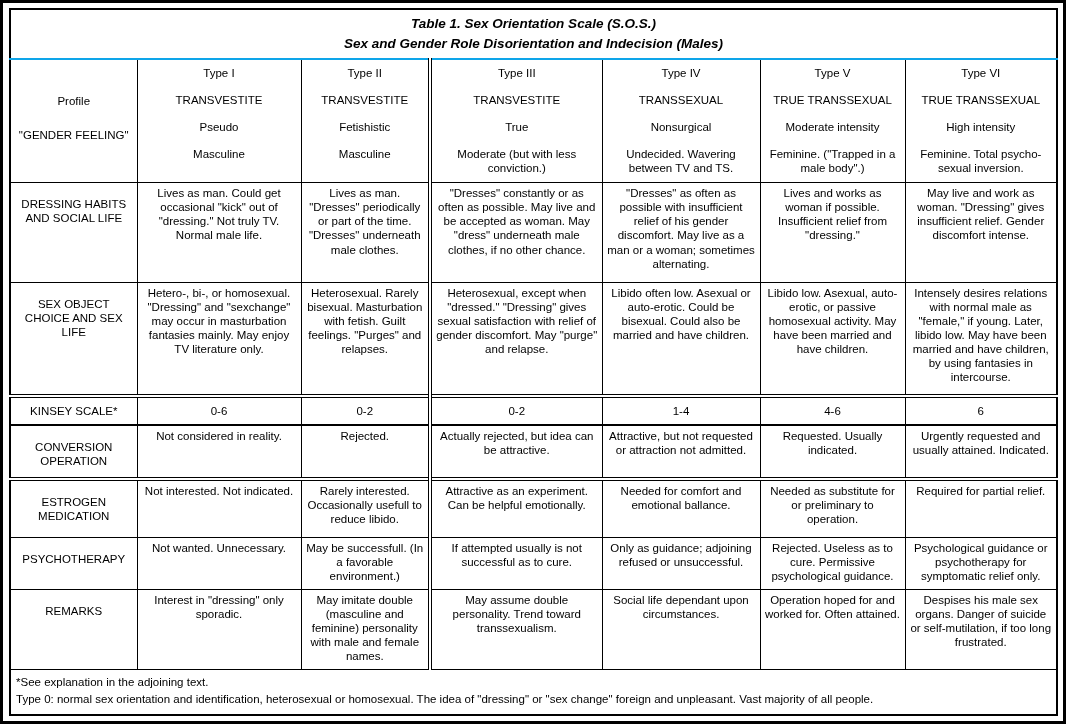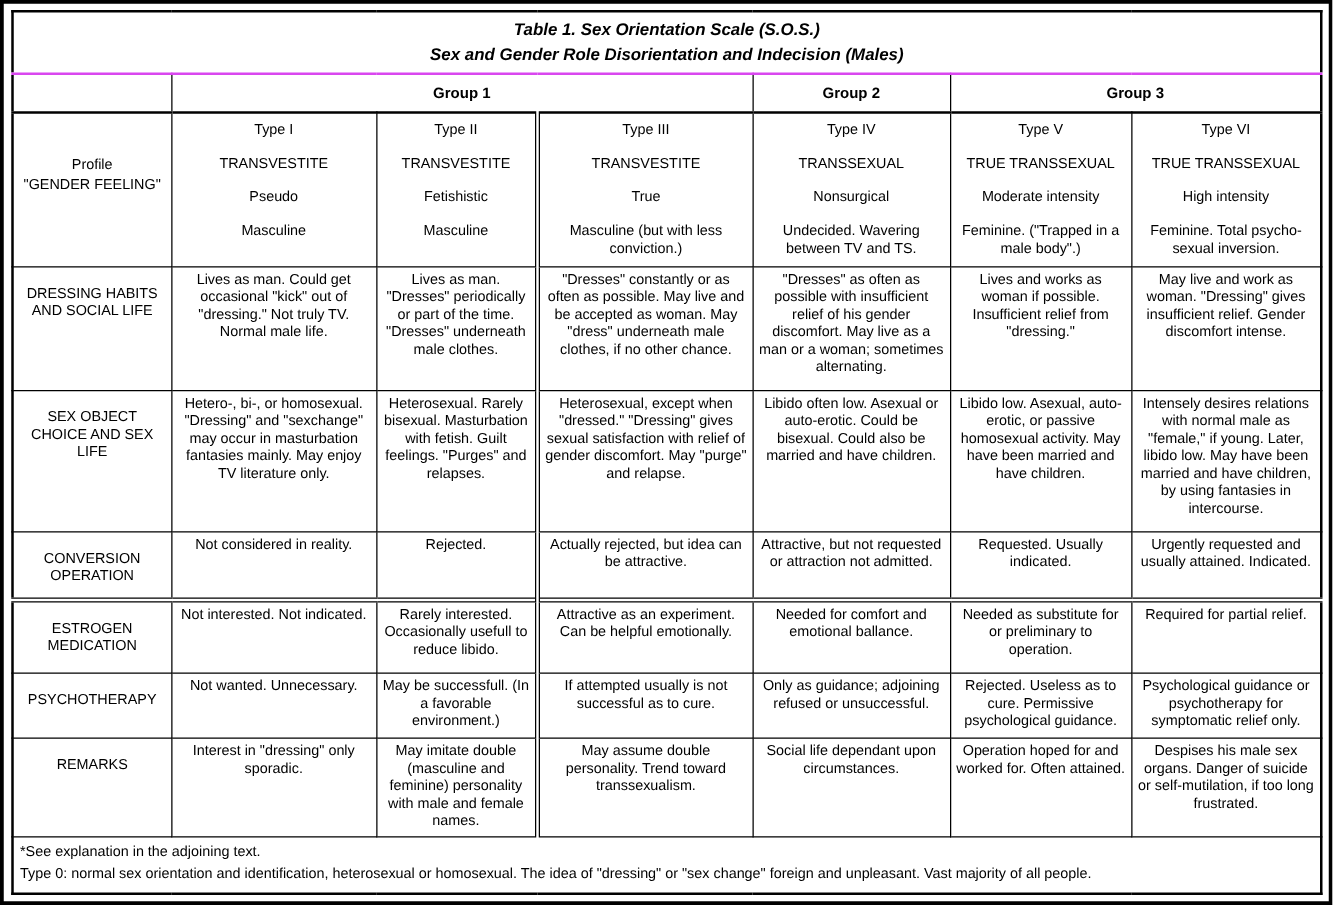--- a/index.html
+++ b/index.html
@@ -12,33 +12,33 @@
   table.sos {
     border-collapse:collapse; table-layout:fixed;
     width:1048px; height:708px; border:2px solid #000;
   }
   td {
     border:1px solid #000; font-size:11.5px; line-height:1.22;
     text-align:center; vertical-align:top; padding:3px 4px;
     word-wrap:break-word; overflow:hidden;
   }
   tr.title-row td {
-    border-bottom:2px solid #d946ef; vertical-align:middle;
+    border-bottom:2px solid #0ea5e9; vertical-align:middle;
     font-weight:bold; font-style:italic; font-size:13.5px; line-height:1.5;
   }
   tr.group-row td {
     border-bottom:2px solid #000; vertical-align:middle;
     font-weight:bold; font-size:12px;
   }
   td.col3 { border-left:4px double #000; }
   tr.kinsey-row td { border-top:4px double #000; border-bottom:2px solid #000; vertical-align:middle; }
   tr.estrogen-row td { border-top:4px double #000;margin-left:48px; }
   tr.footer-row td { text-align:left; vertical-align:top; font-size:11.5px; line-height:1.45; padding:4px 5px; }
   .pstack { display:flex; flex-direction:column; gap:13px; padding-top:3px; }
-  .plabel { display:flex; flex-direction:column; gap:2px; padding-top:31px; }
+  .plabel { display:flex; flex-direction:column; gap:20px; padding-top:31px; }
   .row-label { padding-top:14px; }
 </style>
 </head>
 <body>
 
 <div class="page">
   <table class="sos">
     <colgroup>
       <col style="width:127px">
         <col style="width:164px">
@@ -50,26 +50,20 @@
     </colgroup>
 
     <tbody>
         <tr class="title-row" style="height:46px">
       <td colspan="7">
         <div>Table 1. Sex Orientation Scale (S.O.S.)</div>
         <div>Sex and Gender Role Disorientation and Indecision (Males)</div>
       </td>
     </tr>
 
-    <tr class="group-row" style="height:30px">
-      <td></td>
-      <td colspan="3">Group 1</td>
-      <td>Group 2</td>
-      <td colspan="2">Group 3</td>
-    </tr>
 
     <tr class="profile-row" style="height:114px">
       <td>
         <div class="plabel">
           <div>Profile</div>
           <div>"GENDER FEELING"</div>
         </div>
       </td>
       <td>
             <div class="pstack">
@@ -85,21 +79,21 @@
         <div>TRANSVESTITE</div>
         <div>Fetishistic</div>
         <div>Masculine</div>
       </div>
           </td>
       <td class="col3">
             <div class="pstack">
         <div>Type III</div>
         <div>TRANSVESTITE</div>
         <div>True</div>
-        <div>Masculine (but with less conviction.)</div>
+        <div>Moderate (but with less conviction.)</div>
       </div>
           </td>
       <td>
             <div class="pstack">
         <div>Type IV</div>
         <div>TRANSSEXUAL</div>
         <div>Nonsurgical</div>
         <div>Undecided. Wavering between TV and TS.</div>
       </div>
           </td>
@@ -134,20 +128,29 @@
     <tr style="height:110px">
       <td class="row-label">SEX OBJECT CHOICE AND SEX LIFE</td>
       <td>Hetero-, bi-, or homosexual. "Dressing" and "sexchange" may occur in masturbation fantasies mainly. May enjoy TV literature only.</td>
       <td>Heterosexual. Rarely bisexual. Masturbation with fetish. Guilt feelings. "Purges" and relapses.</td>
       <td class="col3">Heterosexual, except when "dressed." "Dressing" gives sexual satisfaction with relief of gender discomfort. May "purge" and relapse.</td>
       <td>Libido often low. Asexual or auto-erotic. Could be bisexual. Could also be married and have children.</td>
       <td>Libido low. Asexual, auto-erotic, or passive homosexual activity. May have been married and have children.</td>
       <td>Intensely desires relations with normal male as "female," if young. Later, libido low. May have been married and have children, by using fantasies in intercourse.</td>
     </tr>
 
+    <tr class="kinsey-row" style="height:28px">
+      <td>KINSEY SCALE*</td>
+      <td>0-6</td>
+      <td>0-2</td>
+      <td class="col3">0-2</td>
+      <td>1-4</td>
+      <td>4-6</td>
+      <td>6</td>
+    </tr>
 
     <tr style="height:52px">
       <td class="row-label">CONVERSION OPERATION</td>
       <td>Not considered in reality.</td>
       <td>Rejected.</td>
       <td class="col3">Actually rejected, but idea can be attractive.</td>
       <td>Attractive, but not requested or attraction not admitted.</td>
       <td>Requested. Usually indicated.</td>
       <td>Urgently requested and usually attained. Indicated.</td>
     </tr>

